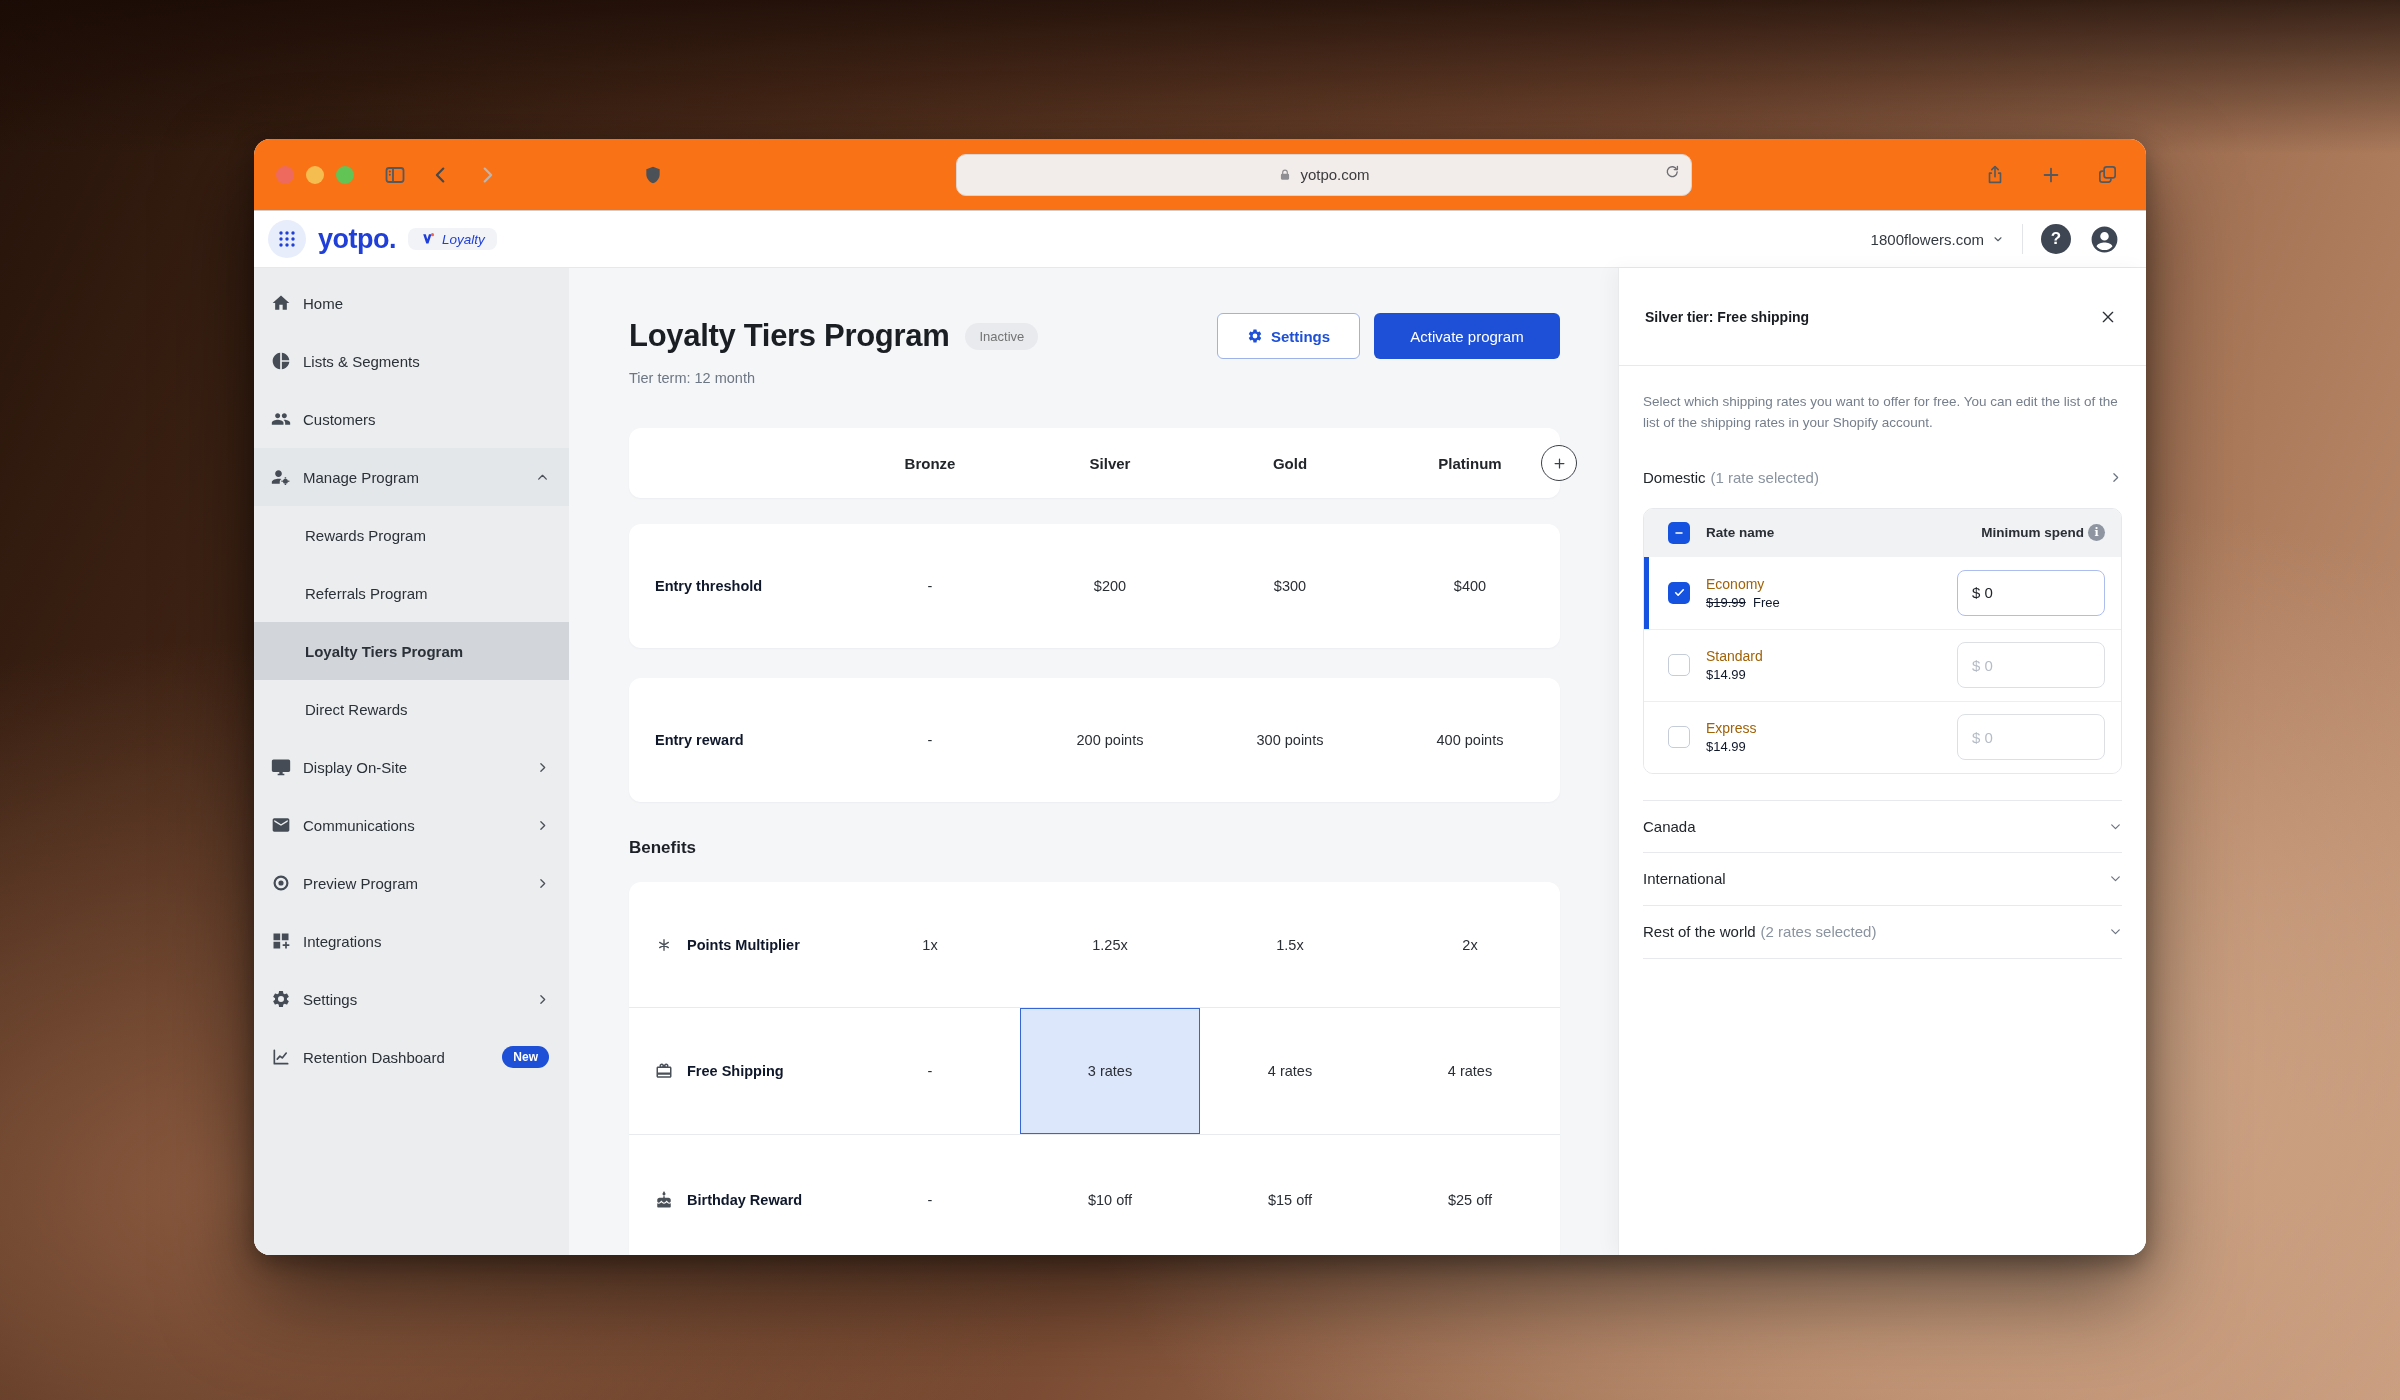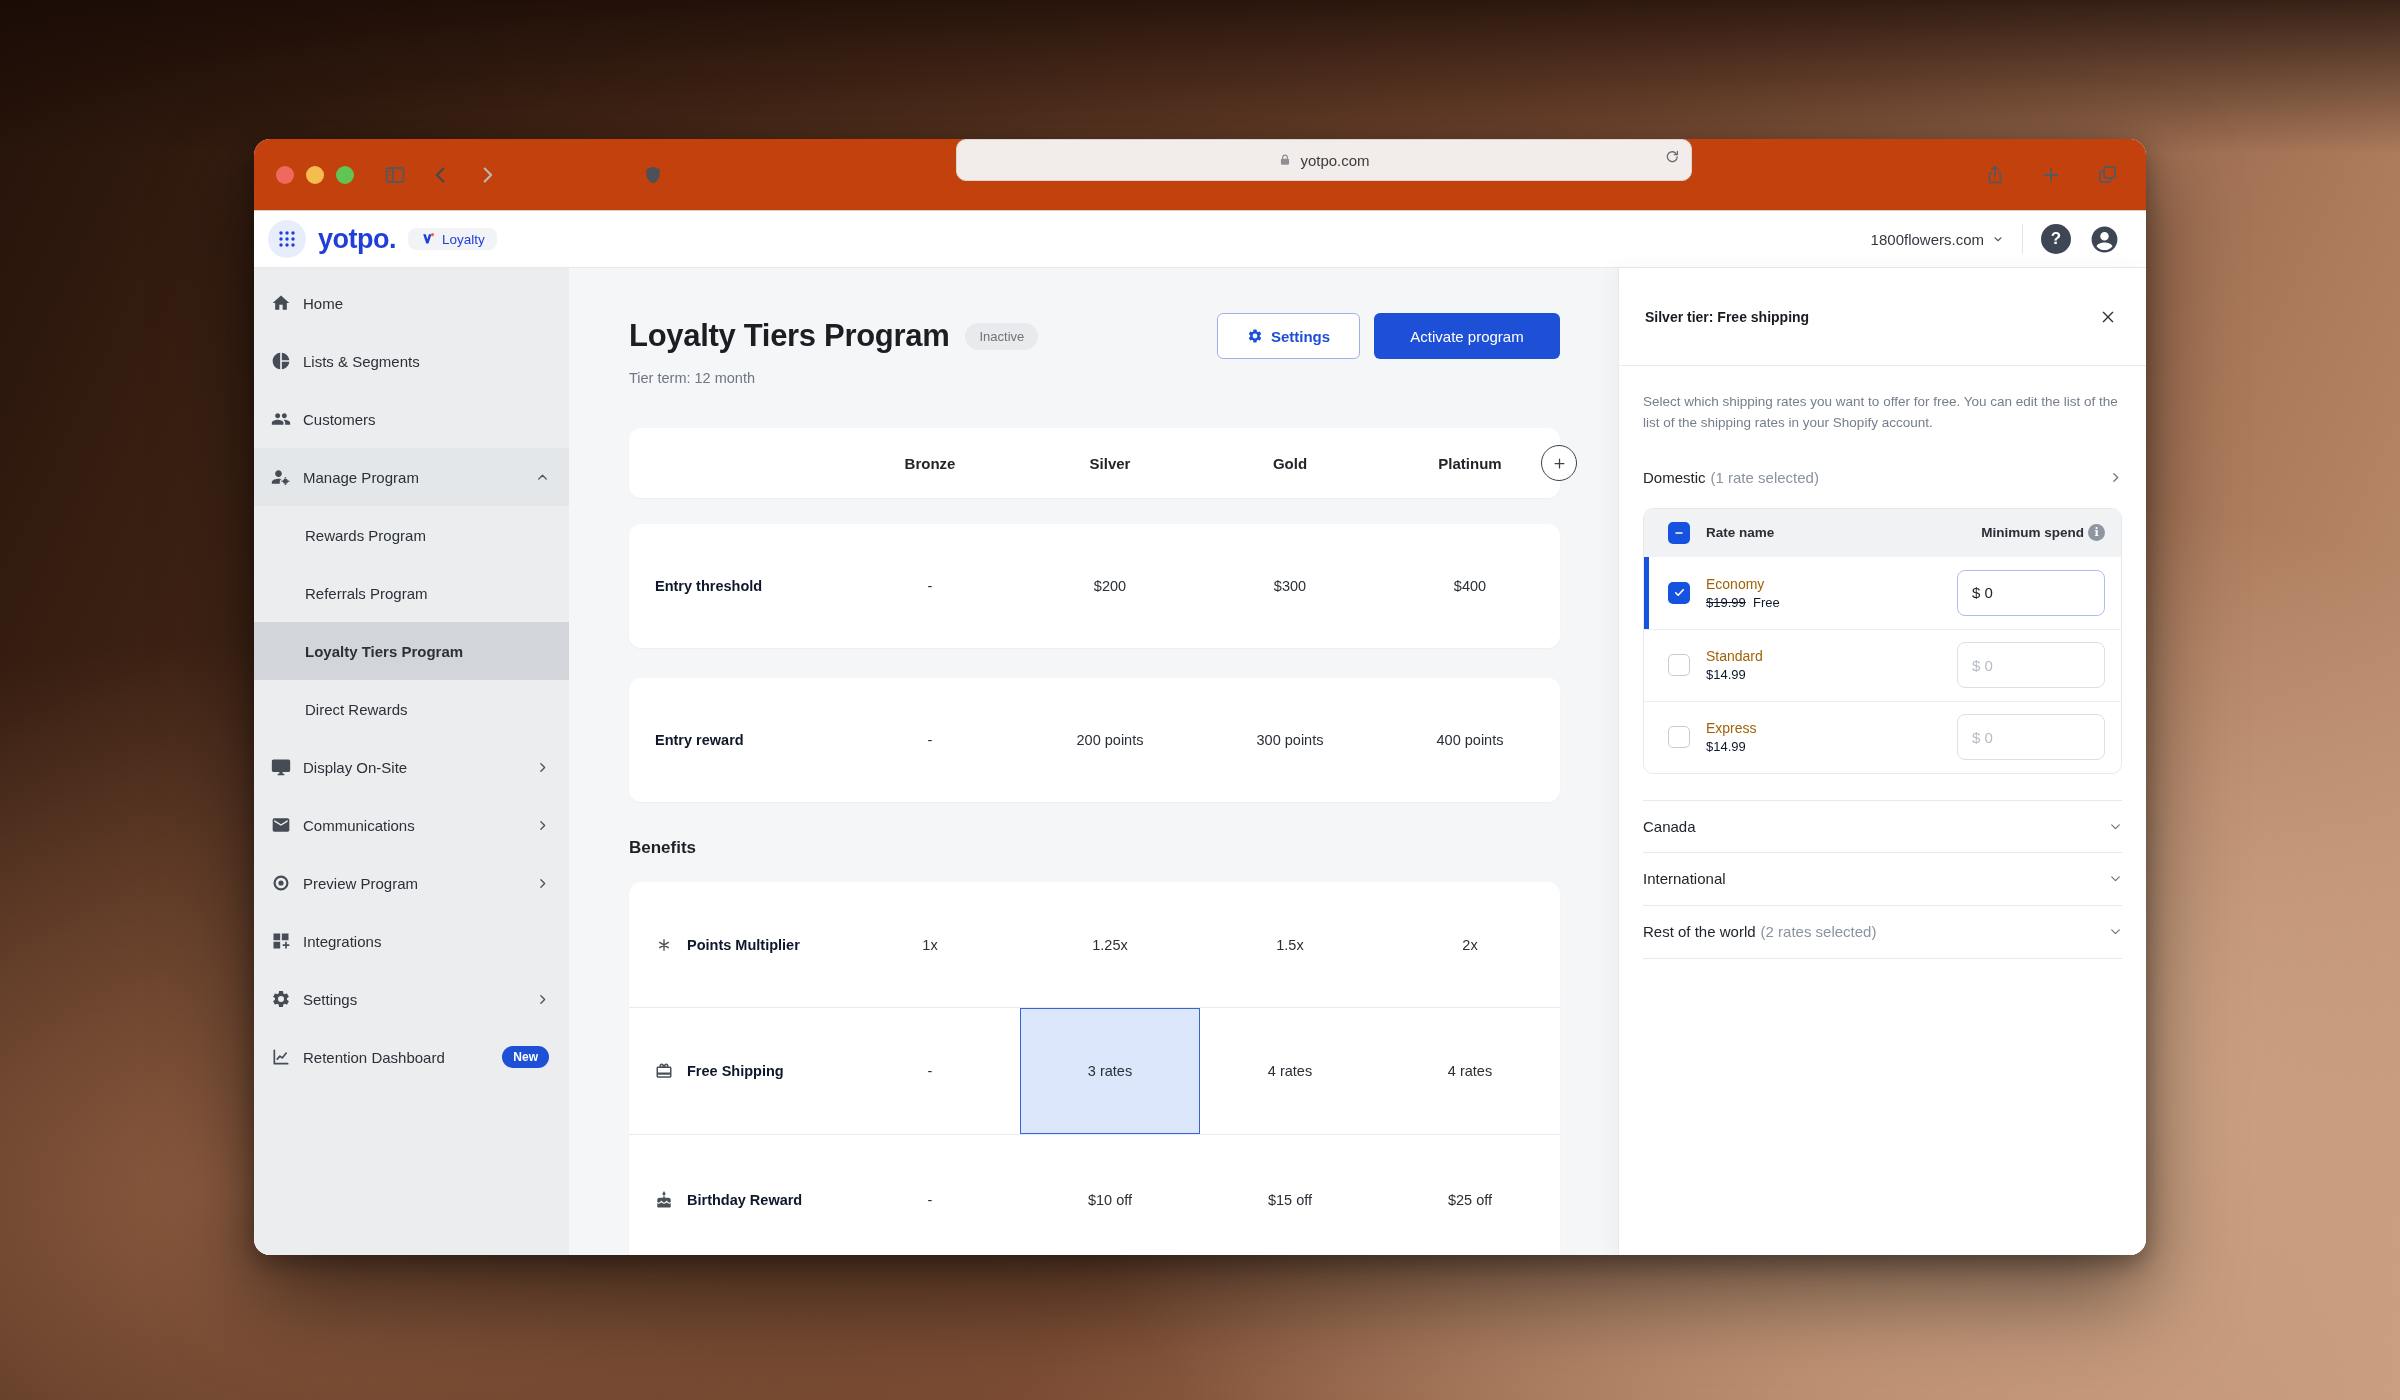--- a/index.html
+++ b/index.html
@@ -14,21 +14,21 @@
       #5d3722;
   }
   
   .window {
     position:absolute; left:254px; top:139px; width:1892px; height:1116px;
     border-radius:16px; overflow:hidden;
     box-shadow:0 40px 90px rgba(0,0,0,.5), 0 8px 24px rgba(0,0,0,.35);
     background:#fff;
   }
   .chrome {
-    height:72px; background:#c2410c; display:flex; 
+    height:72px; background:#f97316; display:flex; align-items:center;
     padding:0 22px; gap:14px; border-bottom:1px solid #d3ccc8;
   }
   .dot { width:18px; height:18px; border-radius:50%; }
   .chr-ico { display:flex; align-items:center; justify-content:center; width:34px; height:30px; }
   .urlbar {
     width:736px; height:42px; margin:0 auto; border-radius:10px;
     background:#f2ecea; border:1px solid #dcd4d0;
     display:flex; align-items:center; justify-content:center; gap:8px;
     font-size:15px; color:#3c3c3e; position:relative;
   }
@@ -37,21 +37,21 @@
   .chrome-right { display:flex; align-items:center; gap:22px; }
   
   .app-header {
     height:57px; background:#fff; border-bottom:1px solid #e7e8ea;
     display:flex; align-items:center; padding:0 26px 0 14px;
   }
   .apps-circle { width:38px; height:38px; border-radius:50%; background:#e8edfb;
     display:flex; align-items:center; justify-content:center; }
   .brand { font-size:27px; font-weight:bold; color:#1f3fd8; margin-left:12px; letter-spacing:-0.5px; }
   .loyalty-pill { margin-left:12px; height:22px; background:#f1f3f7; border-radius:8px;
-    display:flex; align-items:center; gap:6px; padding:0 12px; }
+    display:flex; align-items:center; gap:6px; padding:0 12px;font-style:italic; }
   .loyalty-pill span { color:#1f3fd8; font-size:13.5px; }
   .hdr-right { margin-left:auto; display:flex; align-items:center; gap:18px; }
   .account { display:flex; align-items:center; gap:8px; font-size:15px; color:#333941; cursor:default; }
   .hdr-divider { width:1px; height:30px; background:#e2e4e7; }
   .round-ico { width:30px; height:30px; border-radius:50%; background:#3e4653; color:#fff;
     font-size:17px; font-weight:bold; display:flex; align-items:center; justify-content:center; }
   
   .app-body { display:flex; height:987px; background:#f5f6f8; }
   
   .sidebar { width:315px; background:#ebedef; padding-top:6px; flex:0 0 auto; }

